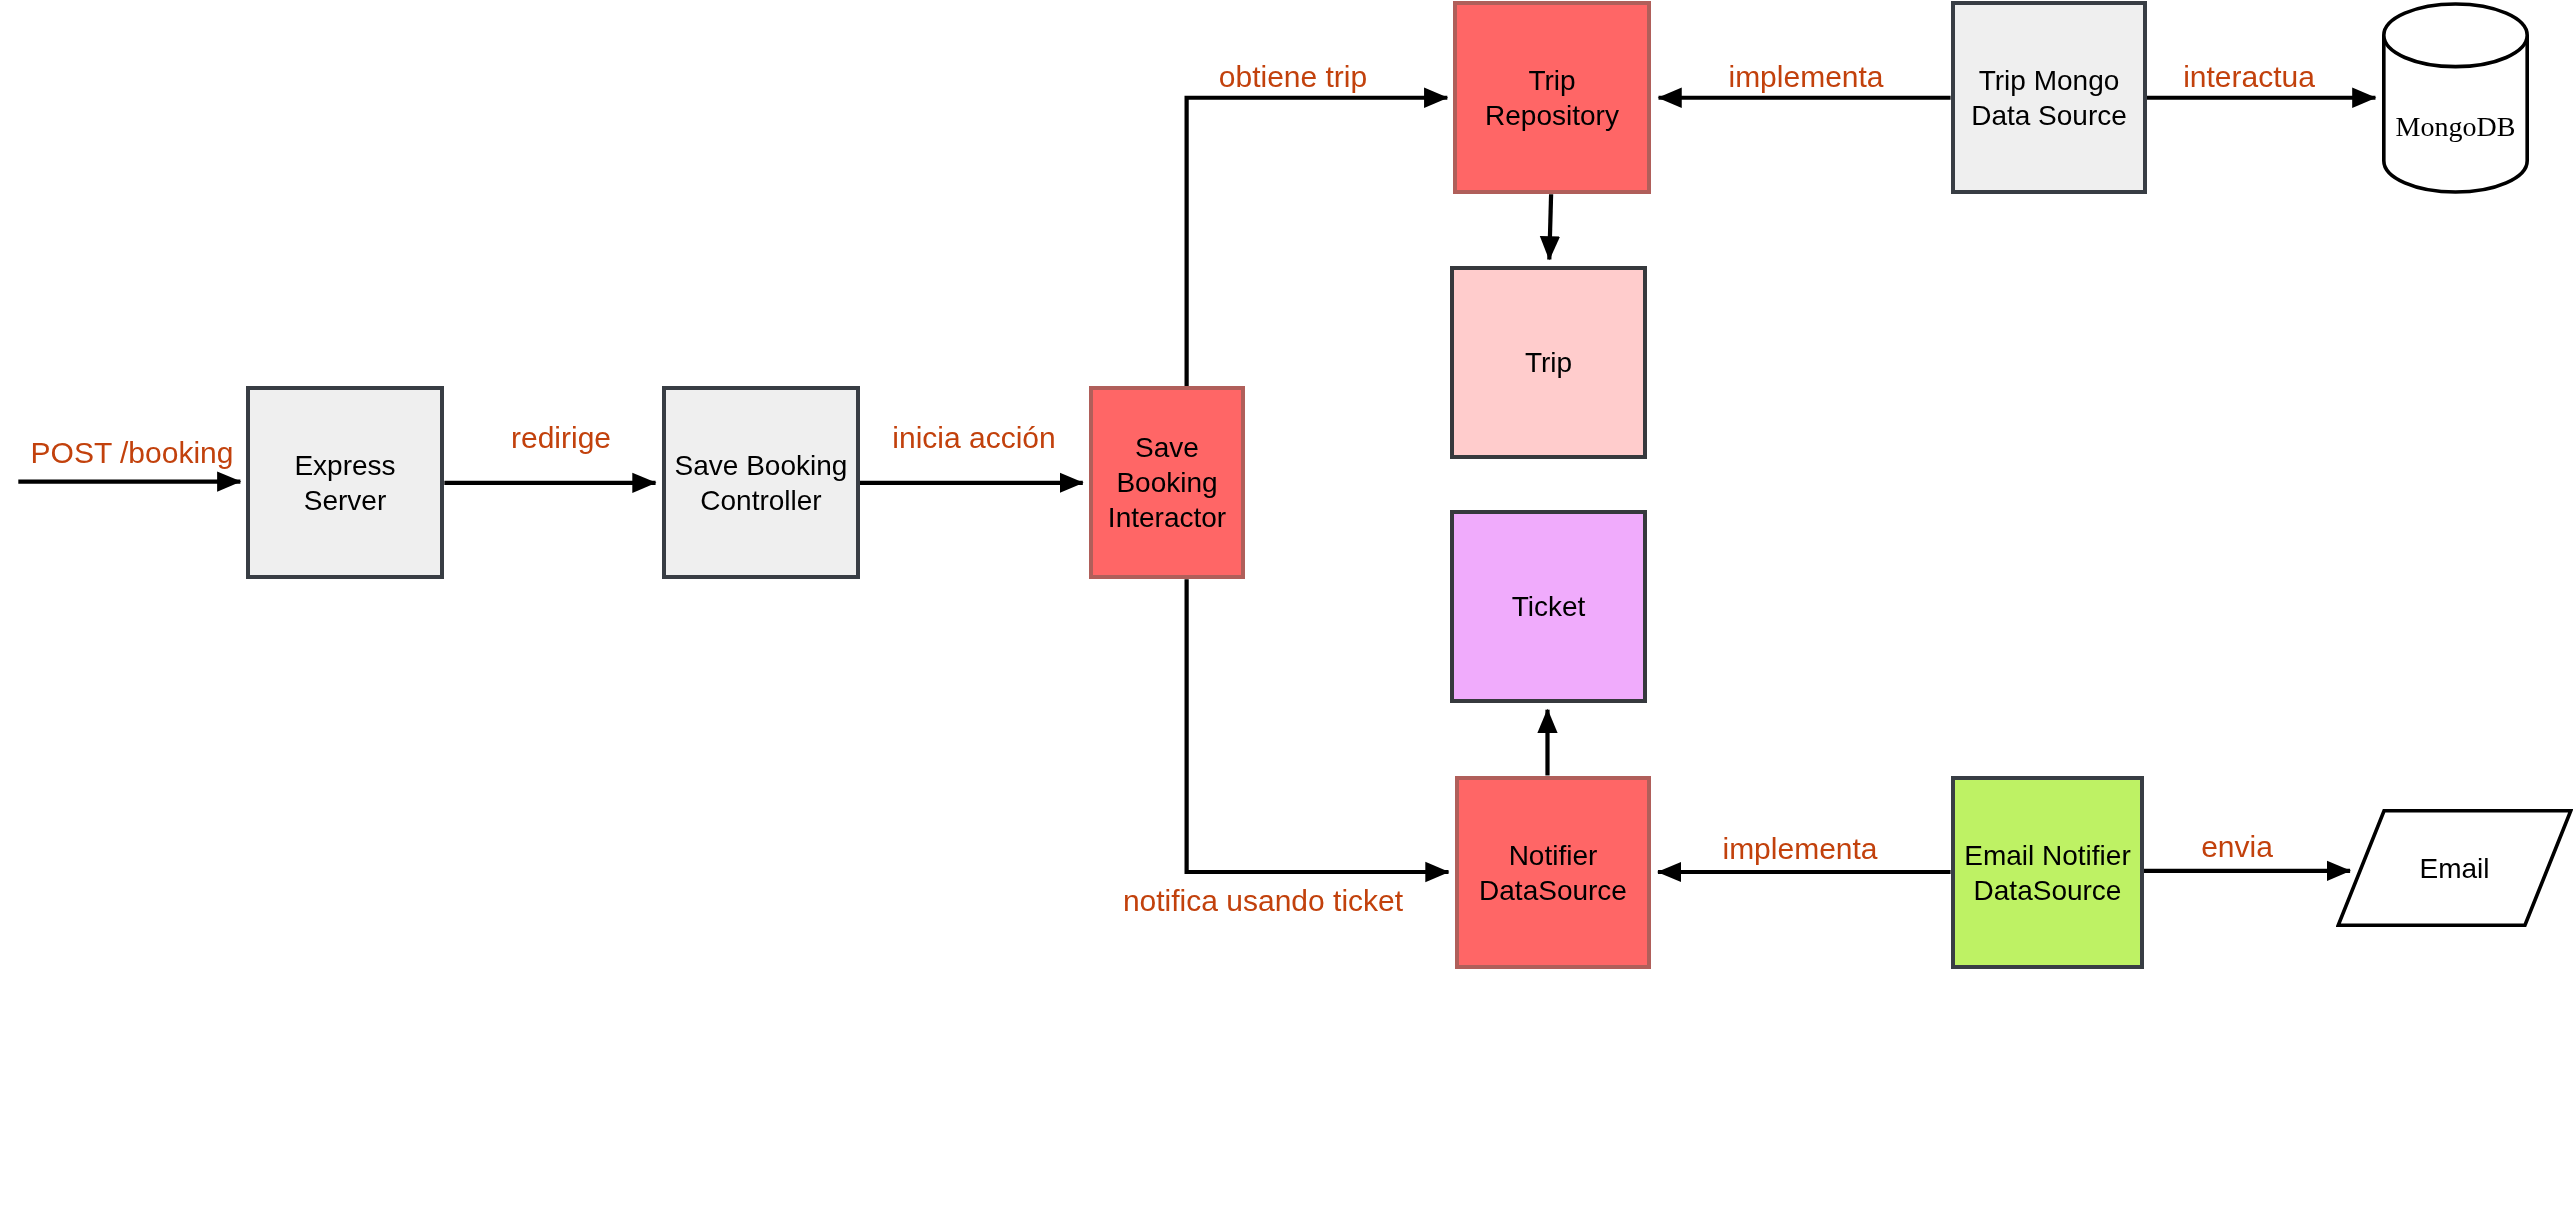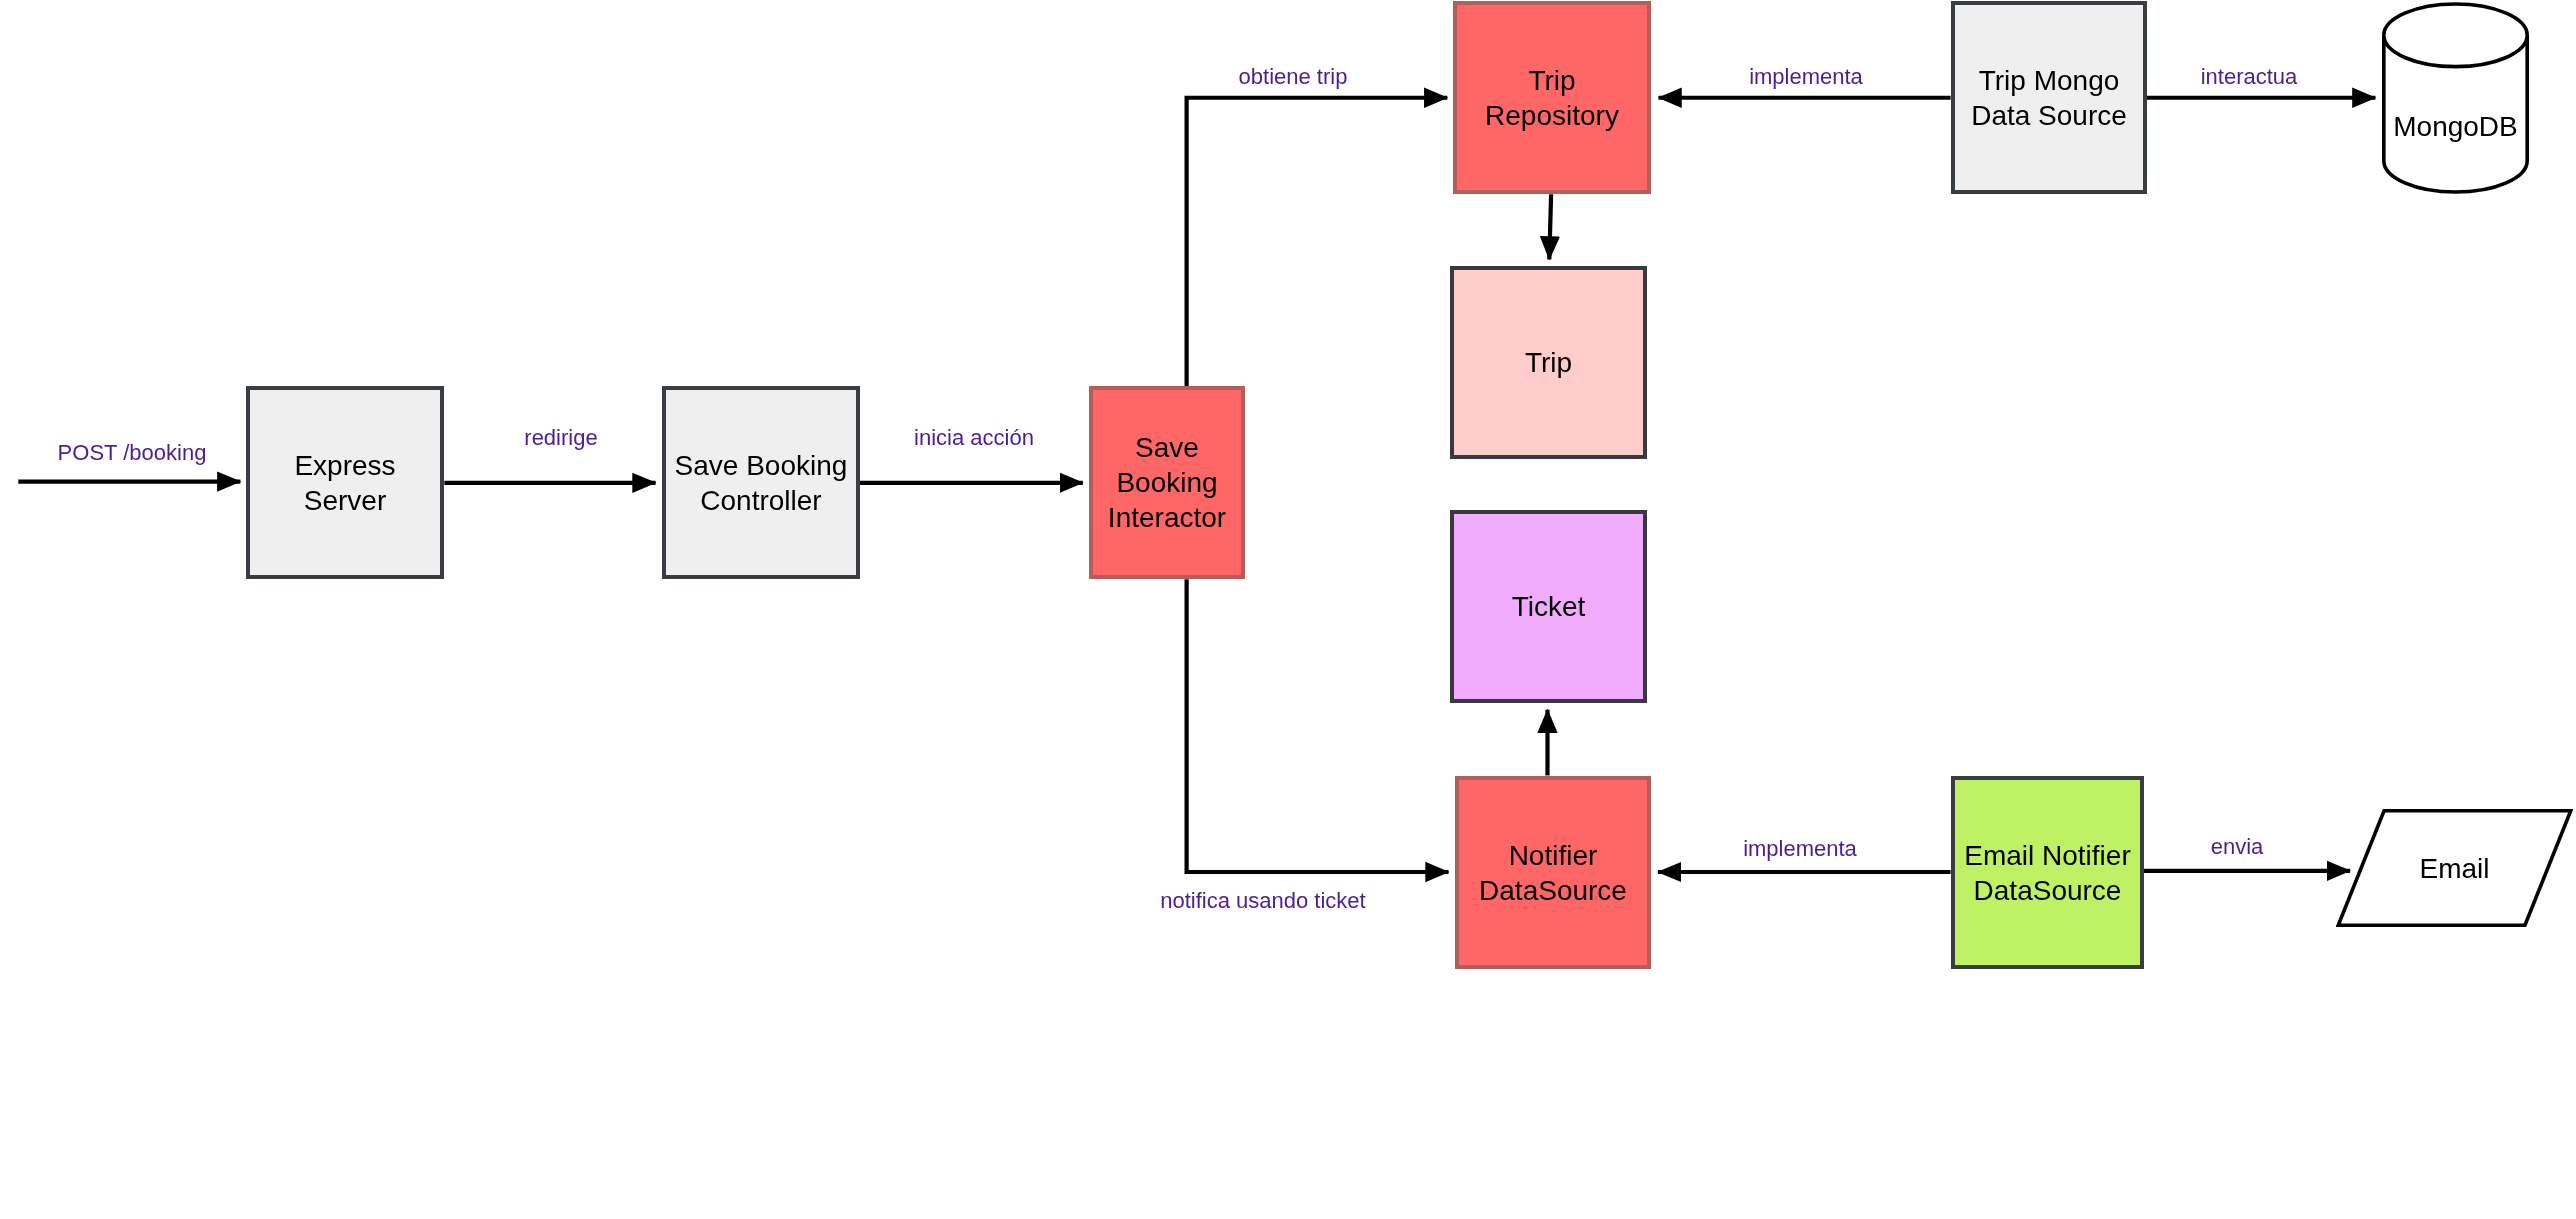--- a/index.html
+++ b/index.html
@@ -48,24 +48,24 @@
     padding:0 1px;
     word-wrap:break-word;
     max-width:100%;
   }
   .shape-cylinder .node-label{
     margin-top:56px;
   }
   .edge-label{
     position:absolute;
     transform:translate(-50%,-50%);
-    font-size:22px;
+    font-size:30px;
     line-height:1.2;
     white-space:nowrap;
-    color:#4c1d95;
+    color:#c2410c;
   }
 </style>
 </head>
 <body>
 
 <div id="diagram-canvas" style="width: 2576px; height: 1219px; background: rgb(255, 255, 255);">
   <svg id="edges-layer" xmlns="http://www.w3.org/2000/svg" width="2576" height="1219" viewBox="0 0 4268 2020">
     <defs>
       <marker id="arrowhead" markerWidth="6.2" markerHeight="6" refX="5.5" refY="3" orient="auto" markerUnits="strokeWidth">
         <path d="M0,0.6 L5.7,3 L0,5.4 Z" fill="#000000"></path>
@@ -100,21 +100,21 @@
     </div>
     <div class="node shape-rect" style="left: 1089px; top: 386px; width: 156px; height: 193px; background: rgb(255, 102, 102); border-color: rgb(176, 95, 90);">
       <span class="node-label">Save Booking Interactor</span>
     </div>
     <div class="node shape-rect" style="left: 1453px; top: 1.2px; width: 198px; height: 193px; background: rgb(255, 102, 102); border-color: rgb(176, 95, 90);">
       <span class="node-label">Trip Repository</span>
     </div>
     <div class="node shape-rect" style="left: 1951px; top: 1.2px; width: 196px; height: 193px; background: rgb(239, 239, 239); border-color: rgb(56, 61, 68);">
       <span class="node-label">Trip Mongo Data Source</span>
     </div>
-    <div class="node shape-cylinder" style="left: 2382px; top: 2.4px; width: 147px; height: 192px;">
+    <div class="node shape-cylinder" style="left: 2382px; top: 2.4px; width: 147px; height: 192px; font-family: Liberation Serif, serif;">
       <svg class="shape-svg" viewBox="0 0 244 318">
         <path d="M3,55 L3,263 A119,52 0 0 0 241,263 L241,55" fill="#ffffff" stroke="#000000" stroke-width="6"></path>
         <ellipse cx="122" cy="55" rx="119" ry="52" fill="#ffffff" stroke="#000000" stroke-width="6"></ellipse>
       </svg>
       <span class="node-label">MongoDB</span>
     </div>
     <div class="node shape-rect" style="left: 1450px; top: 266px; width: 197px; height: 193px; background: rgb(255, 204, 204); border-color: rgb(54, 57, 61);">
       <span class="node-label">Trip</span>
     </div>
     <div class="node shape-rect" style="left: 1450px; top: 510px; width: 197px; height: 193px; background: #f0abfc; border-color: rgb(54, 57, 61);">

